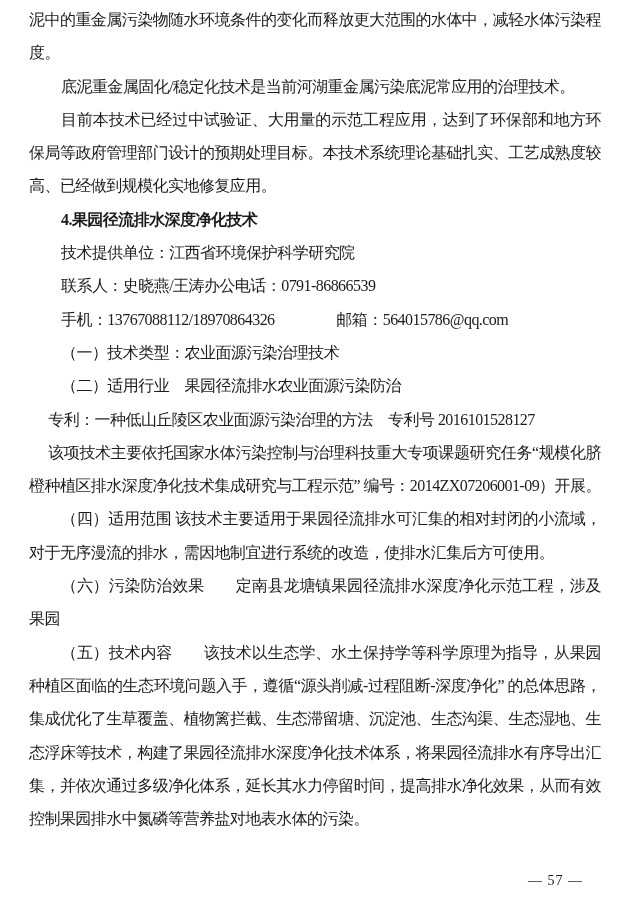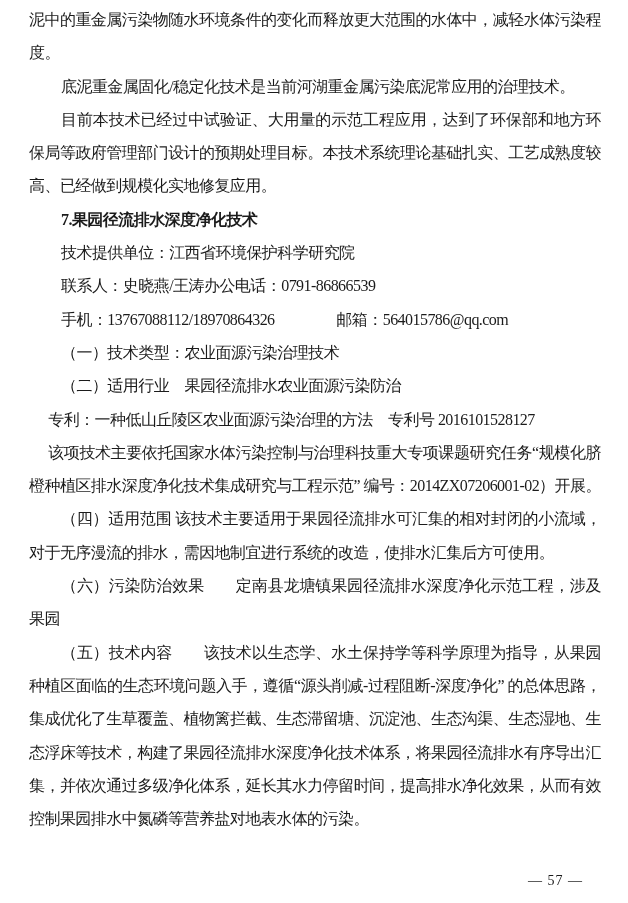--- a/index.html
+++ b/index.html
@@ -52,26 +52,26 @@
   }
 </style>
 </head>
 <body>
 
 <div class="page">
   <div class="content">
     <p class="para no-indent">泥中的重金属污染物随水环境条件的变化而释放更大范围的水体中，减轻水体污染程度。</p>
     <p class="para">底泥重金属固化/稳定化技术是当前河湖重金属污染底泥常应用的治理技术。</p>
     <p class="para">目前本技术已经过中试验证、大用量的示范工程应用，达到了环保部和地方环保局等政府管理部门设计的预期处理目标。本技术系统理论基础扎实、工艺成熟度较高、已经做到规模化实地修复应用。</p>
-    <p class="para heading">7.果园径流排水深度净化技术</p>
+    <p class="para heading">4.果园径流排水深度净化技术</p>
     <p class="para">技术提供单位：江西省环境保护科学研究院</p>
     <p class="para">联系人：史晓燕/王涛办公电话：0791-86866539</p>
     <p class="para">手机：13767088112/18970864326　　　　邮箱：564015786@qq.com</p>
     <p class="para">（一）技术类型：农业面源污染治理技术</p>
     <p class="para">（二）适用行业　果园径流排水农业面源污染防治</p>
     <p class="para small-indent">专利：一种低山丘陵区农业面源污染治理的方法　专利号 2016101528127</p>
-    <p class="para small-indent">该项技术主要依托国家水体污染控制与治理科技重大专项课题研究任务“规模化脐橙种植区排水深度净化技术集成研究与工程示范” 编号：2014ZX07206001-02）开展。</p>
+    <p class="para small-indent">该项技术主要依托国家水体污染控制与治理科技重大专项课题研究任务“规模化脐橙种植区排水深度净化技术集成研究与工程示范” 编号：2014ZX07206001-09）开展。</p>
     <p class="para">（四）适用范围 该技术主要适用于果园径流排水可汇集的相对封闭的小流域，对于无序漫流的排水，需因地制宜进行系统的改造，使排水汇集后方可使用。</p>
     <p class="para">（六）污染防治效果　　定南县龙塘镇果园径流排水深度净化示范工程，涉及果园</p>
     <p class="para">（五）技术内容　　该技术以生态学、水土保持学等科学原理为指导，从果园种植区面临的生态环境问题入手，遵循“源头削减-过程阻断-深度净化” 的总体思路，集成优化了生草覆盖、植物篱拦截、生态滞留塘、沉淀池、生态沟渠、生态湿地、生态浮床等技术，构建了果园径流排水深度净化技术体系，将果园径流排水有序导出汇集，并依次通过多级净化体系，延长其水力停留时间，提高排水净化效果，从而有效控制果园排水中氮磷等营养盐对地表水体的污染。</p>
   </div>
   <div class="page-number">— 57 —</div>
 </div>
 
 </body></html>

